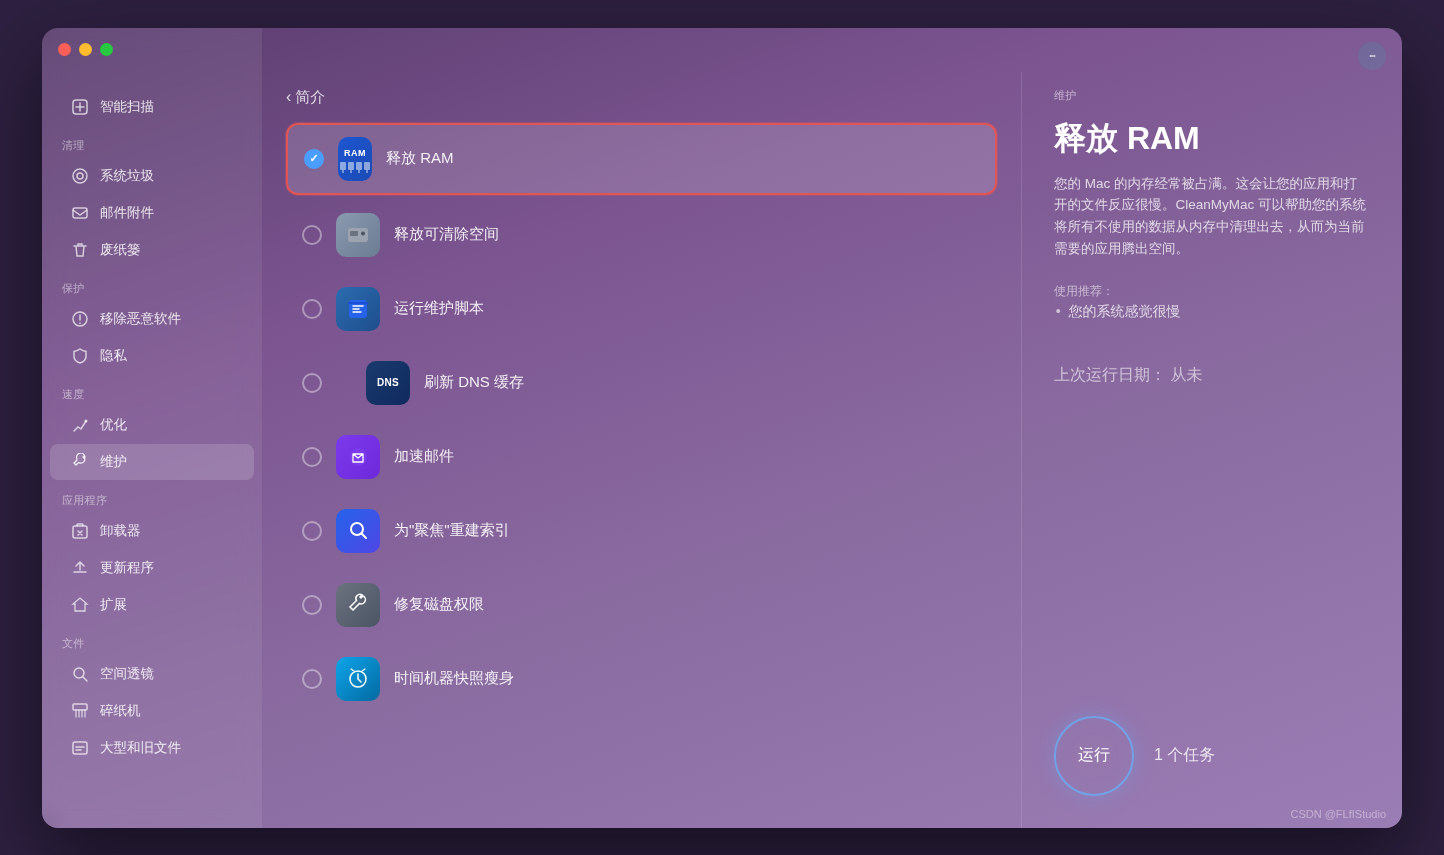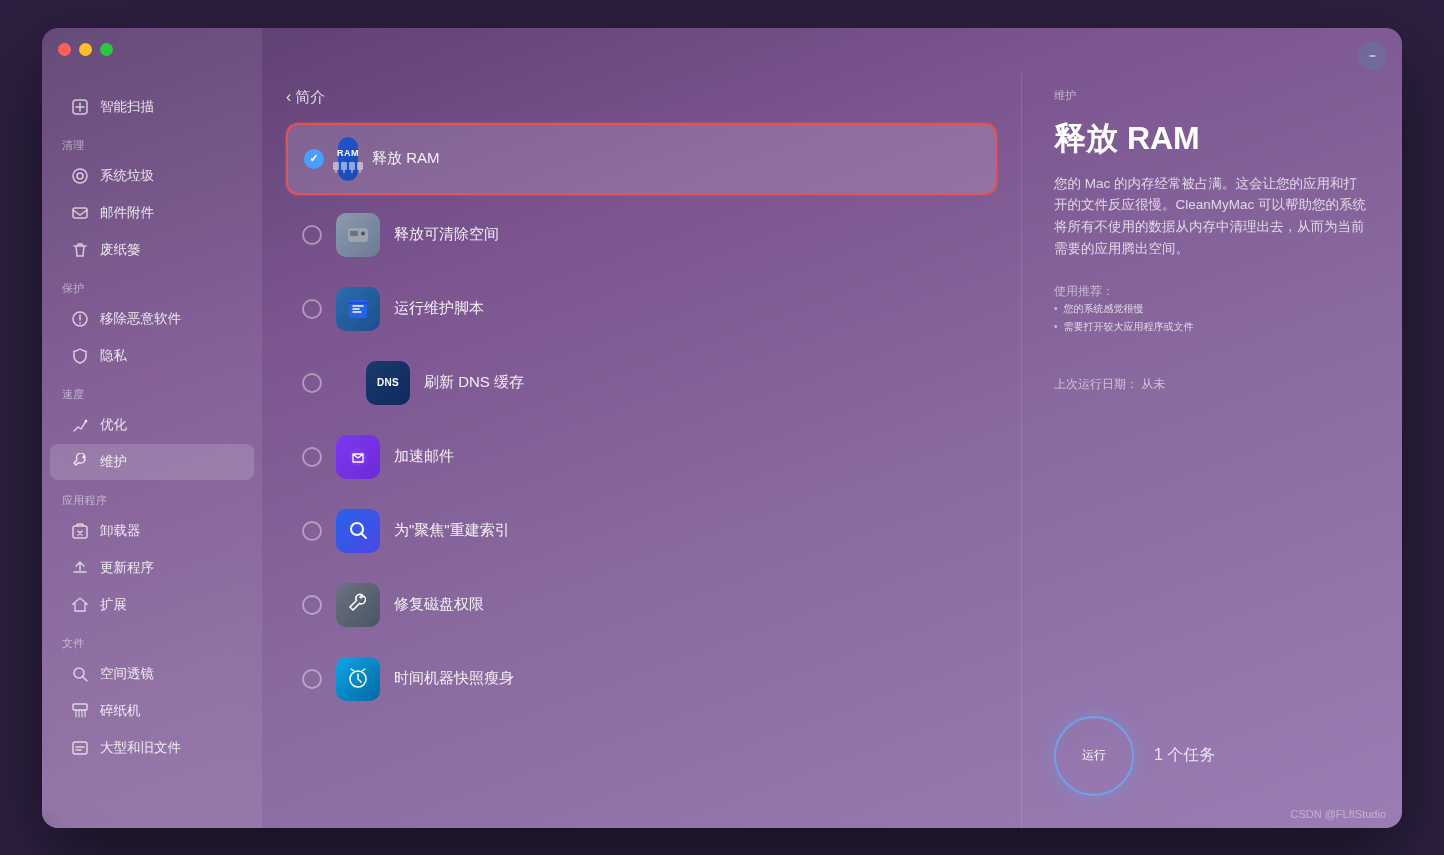--- a/index.html
+++ b/index.html
@@ -204,55 +204,56 @@
       font-size: 12px;
       margin-bottom: 0;
     }
 
     .panel-recommend-list {
       list-style: none;
       margin-bottom: 40px;
     }
     .panel-recommend-list li {
       color: rgba(255,255,255,0.75);
-      font-size: 10px;
+      font-size: 14px;
       line-height: 1.8;
       display: flex;
       align-items: flex-start;
       gap: 6px;
+      font-family: Liberation Mono, monospace;
     }
     .panel-recommend-list li::before {
       content: "•";
       color: rgba(255,255,255,0.6);
     }
 
     .last-run {
       color: rgba(255,255,255,0.6);
-      font-size: 12px;
+      font-size: 16px;
       margin-bottom: 12px;
     }
 
     
     .run-area {
       display: flex;
       align-items: center;
       gap: 20px;
       position: absolute;
       bottom: 32px;
       left: 32px;
     }
 
     .run-button {
       width: 80px;
       height: 80px;
       border-radius: 50%;
       border: 2.5px solid rgba(100, 180, 255, 0.7);
       background: transparent;
       color: white;
-      font-size: 12px;
+      font-size: 16px;
       cursor: pointer;
       display: flex;
       align-items: center;
       justify-content: center;
       box-shadow: 0 0 20px rgba(100, 180, 255, 0.3), inset 0 0 20px rgba(100, 180, 255, 0.05);
       transition: all 0.2s;
     }
 
     .task-count {
       color: rgba(255,255,255,0.8);
@@ -285,21 +286,21 @@
       bottom: 8px;
       right: 16px;
       color: rgba(255,255,255,0.4);
       font-size: 11px;
     }
 
     
     .ram-icon-box {
       background: linear-gradient(135deg, #1e56d0, #1a4ab5);
       border-radius: 10px;
-      width: 20px;
+      width: 34px;
       height: 44px;
       display: flex;
       flex-direction: column;
       align-items: center;
       justify-content: center;
       gap: 4px;
       text-align: center;
     }
     .ram-text {
       color: white;
@@ -678,21 +679,20 @@
 
   <div class="vertical-divider"></div>
 
   <div class="right-panel">
     <div class="panel-section-label">维护</div>
     <div class="panel-title">释放 RAM</div>
     <div class="panel-description">您的 Mac 的内存经常被占满。这会让您的应用和打开的文件反应很慢。CleanMyMac 可以帮助您的系统将所有不使用的数据从内存中清理出去，从而为当前需要的应用腾出空间。</div>
     <div class="panel-recommend-label">使用推荐：</div>
     <ul class="panel-recommend-list">
       <li>您的系统感觉很慢</li>
-      <li>需要打开较大应用程序或文件</li>
     </ul>
     <div class="last-run">
       <span>上次运行日期：</span>
       <span>从未</span>
     </div>
     <div class="run-area">
       <button class="run-button">运行</button>
       <span class="task-count">1 个任务</span>
     </div>
   </div>

